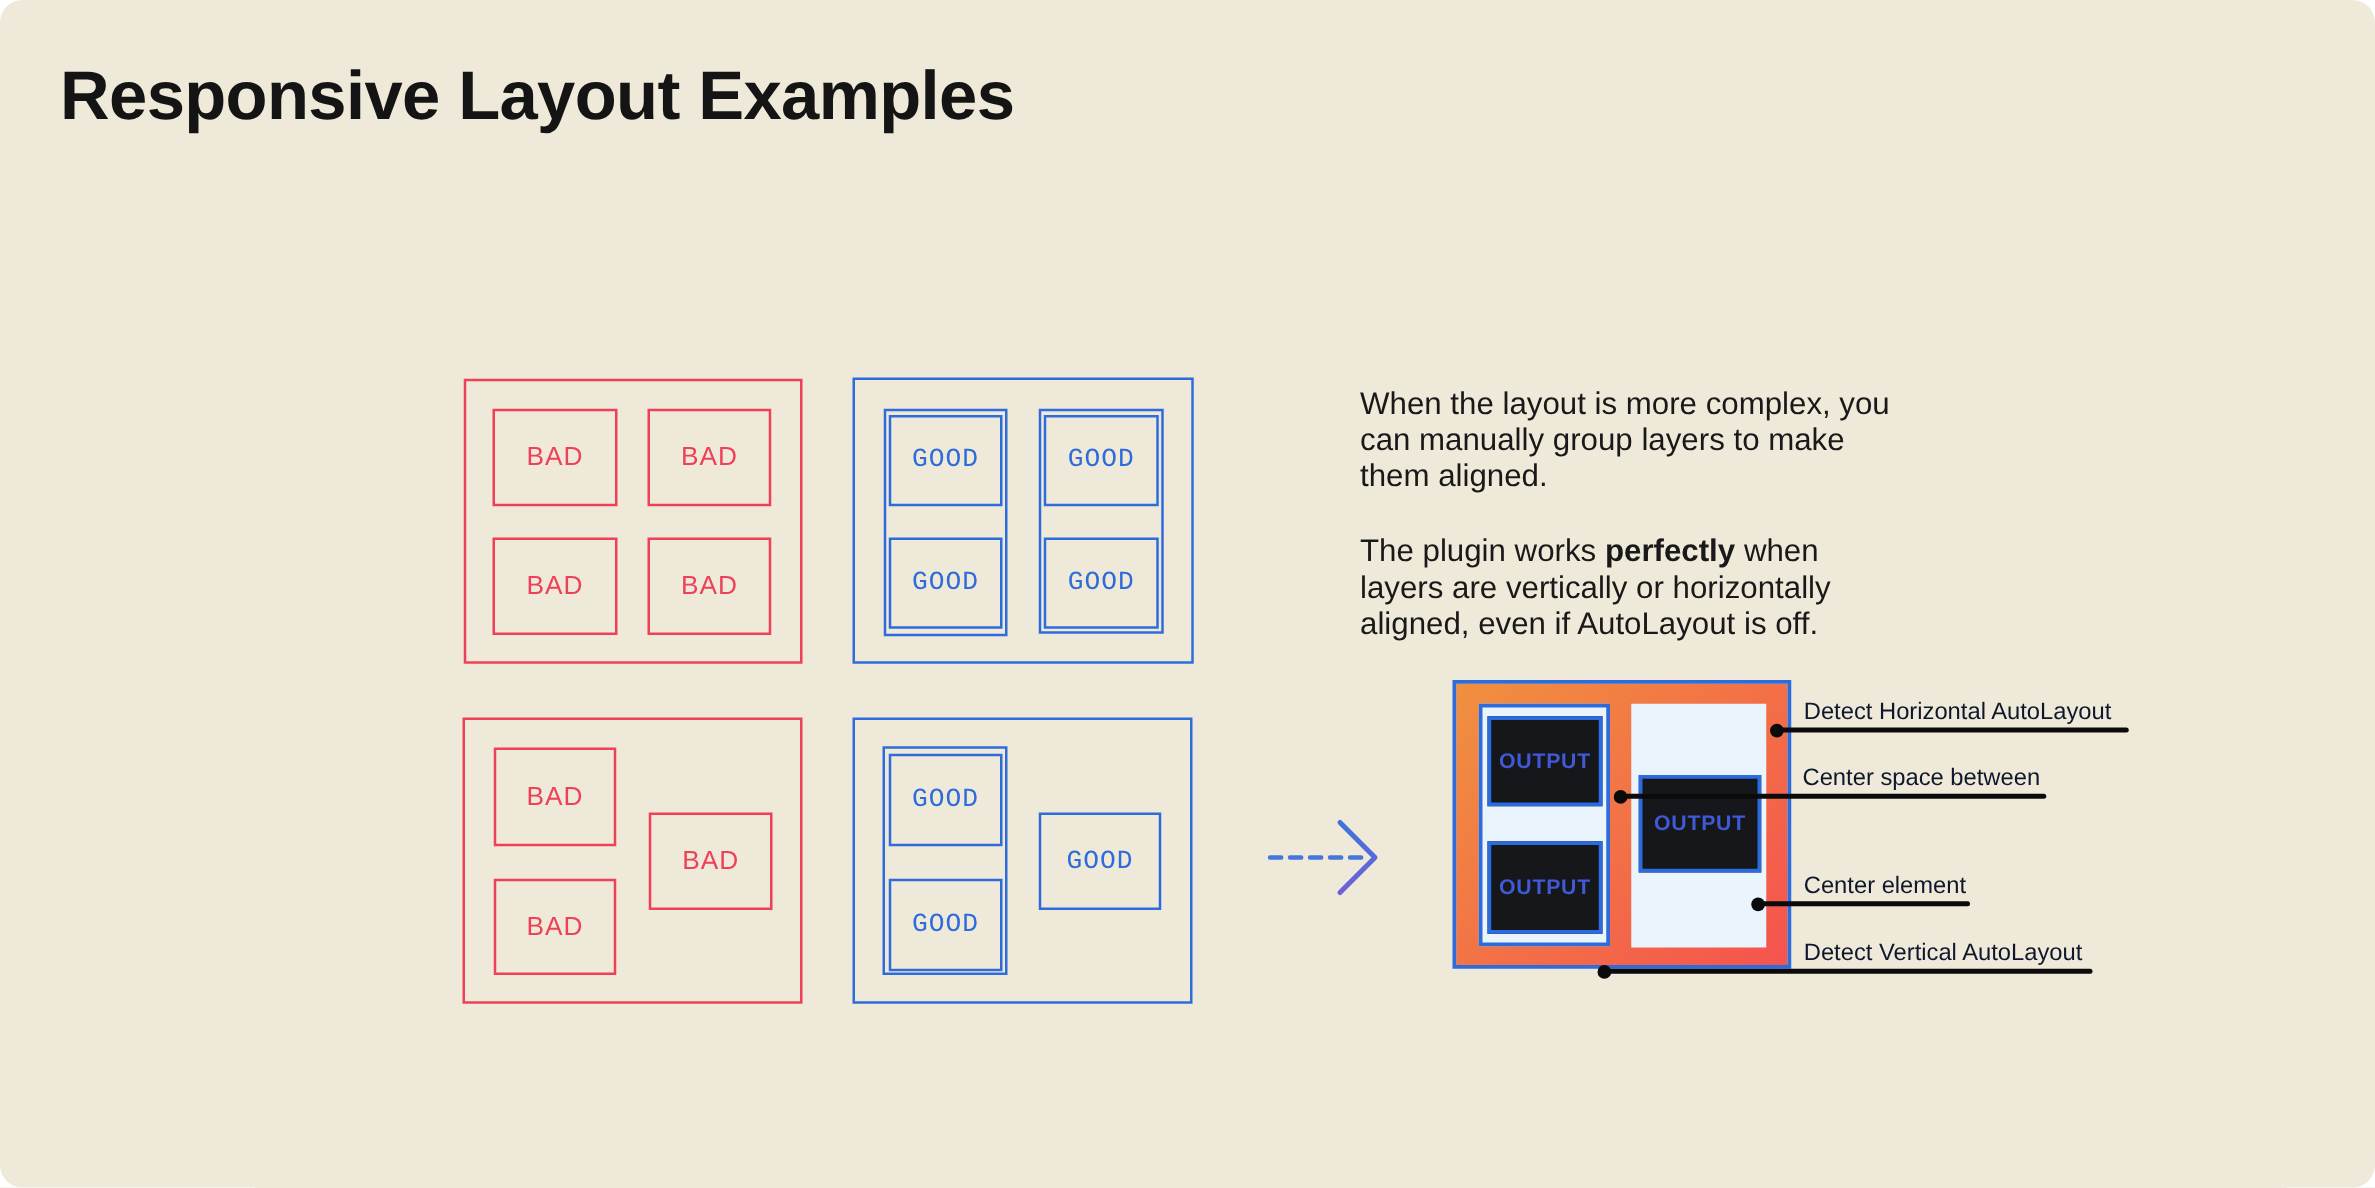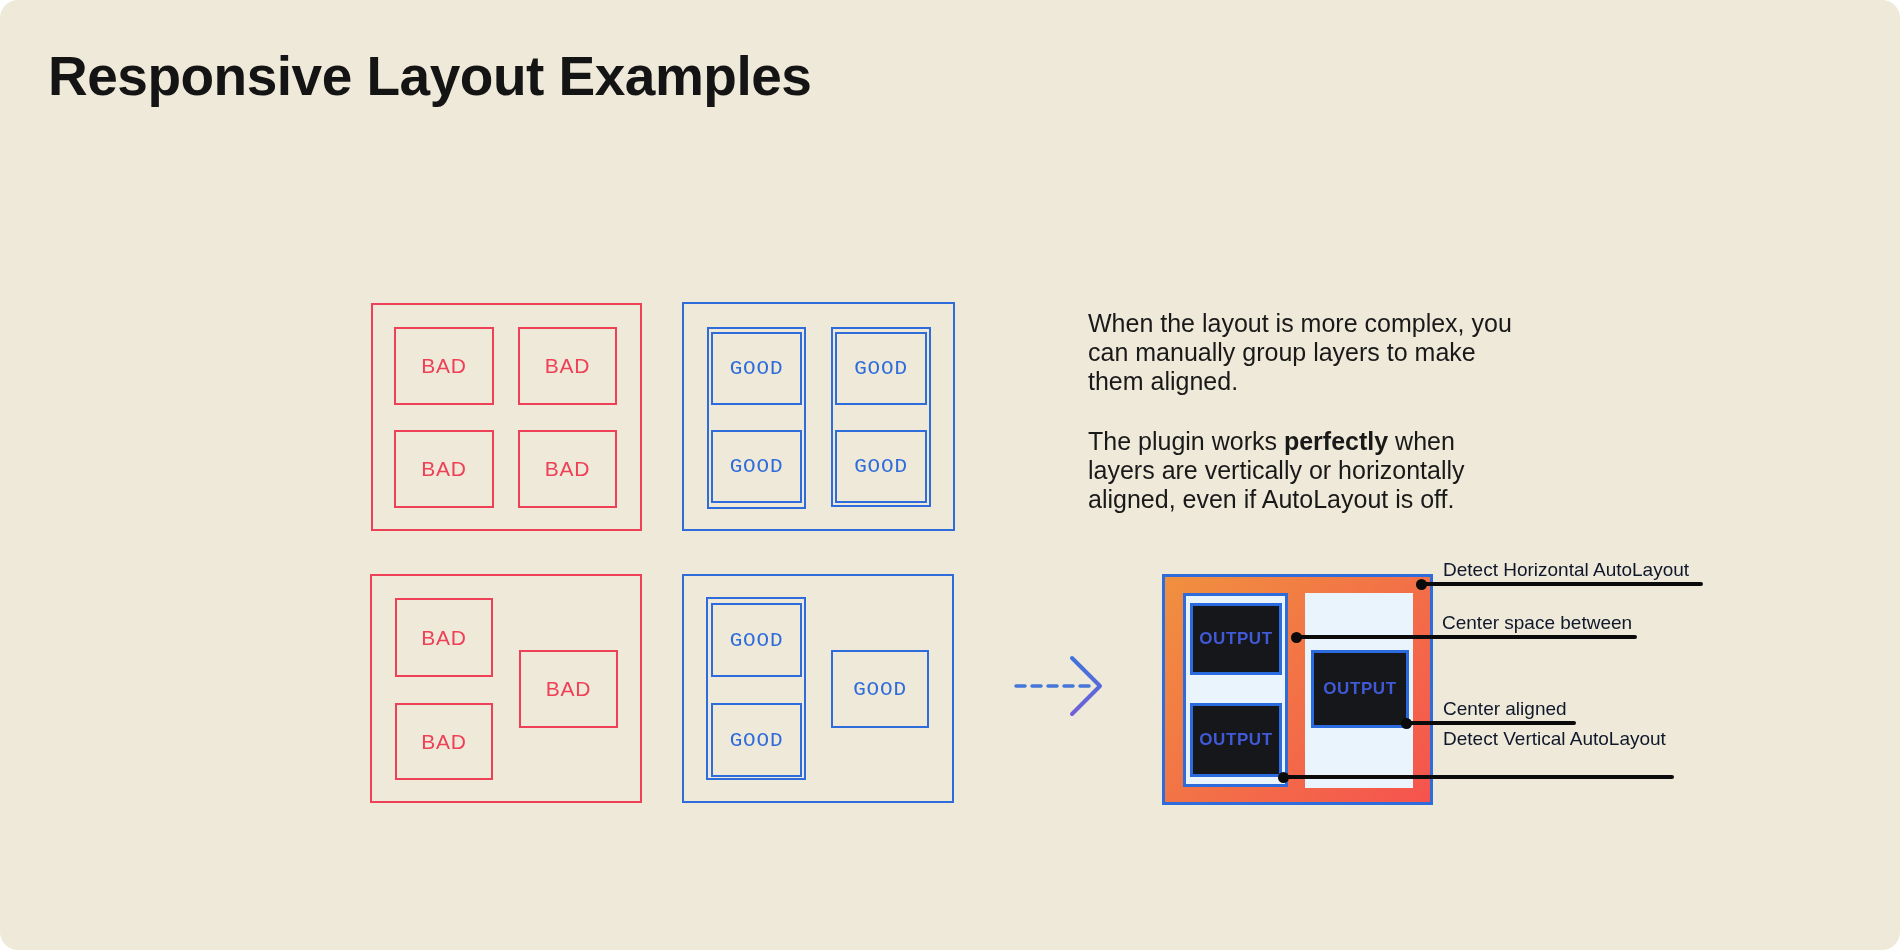--- a/index.html
+++ b/index.html
@@ -27,21 +27,21 @@
   
   .description{position:absolute;left:1088px;top:309px;width:490px;color:#191919;font-size:25px;line-height:29px;}
   .description p{white-space:pre-line;}
   .description p + p{margin-top:31px;}
   .description b{font-weight:bold;}
 
   
   .arrow{position:absolute;left:1008px;top:648px;}
 
   
-  .output-panel{position:absolute;left:1162px;top:574px;width:271px;height:231px;
+  .output-panel{position:absolute;left:1162px;top:544px;width:271px;height:231px;
     border:3px solid var(--blue);
     background:linear-gradient(135deg,var(--orange-start) 0%,var(--orange-end) 100%);}
   .output-col{position:absolute;background:var(--panel-light);}
   .output-col.left{left:18px;top:16px;width:105px;height:194px;border:3px solid var(--blue);}
   .output-col.right{left:140px;top:16px;width:108px;height:195px;}
   .output-box{position:absolute;background:var(--dark-box);border:3px solid #2B6BE0;
     display:flex;align-items:center;justify-content:center;
     color:var(--output-text);font-size:17px;font-weight:bold;letter-spacing:0.6px;}
 
   
@@ -158,21 +158,21 @@
     <div class="ann-label" style="left:1443px;top:559px;">Detect Horizontal AutoLayout</div>
   </div>
   <div>
     <div class="ann-dot" style="left:1290.5px;top:631.5px;"></div>
     <div class="ann-line" style="left:1296px;top:635px;width:341px;"></div>
     <div class="ann-label" style="left:1442px;top:612px;">Center space between</div>
   </div>
   <div>
     <div class="ann-dot" style="left:1400.5px;top:717.5px;"></div>
     <div class="ann-line" style="left:1406px;top:721px;width:170px;"></div>
-    <div class="ann-label" style="left:1443px;top:698px;">Center aligned</div>
+    <div class="ann-label" style="left:1443px;top:698px;">Center element</div>
   </div>
   <div>
     <div class="ann-dot" style="left:1277.5px;top:771.5px;"></div>
     <div class="ann-line" style="left:1283px;top:775px;width:391px;"></div>
-    <div class="ann-label" style="left:1443px;top:728px;">Detect Vertical AutoLayout</div>
+    <div class="ann-label" style="left:1443px;top:752px;">Detect Vertical AutoLayout</div>
   </div>
 
 </div>
 
 </body></html>

